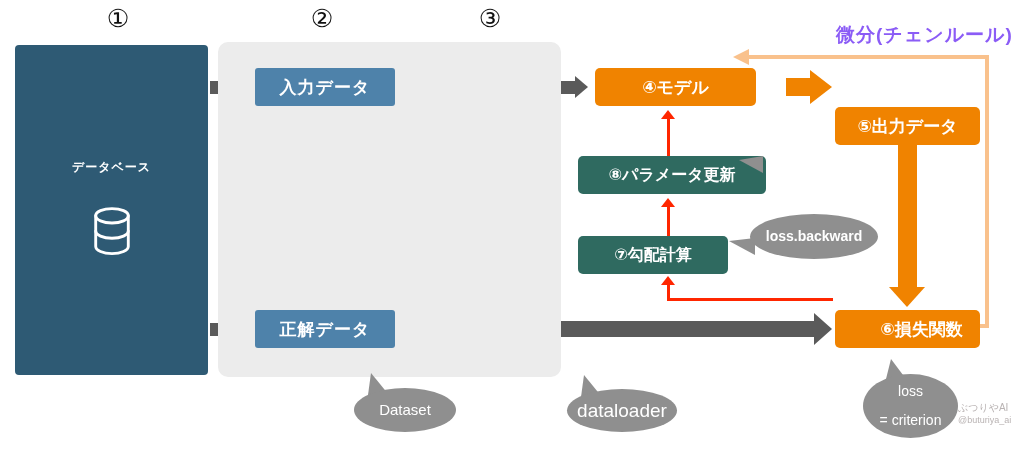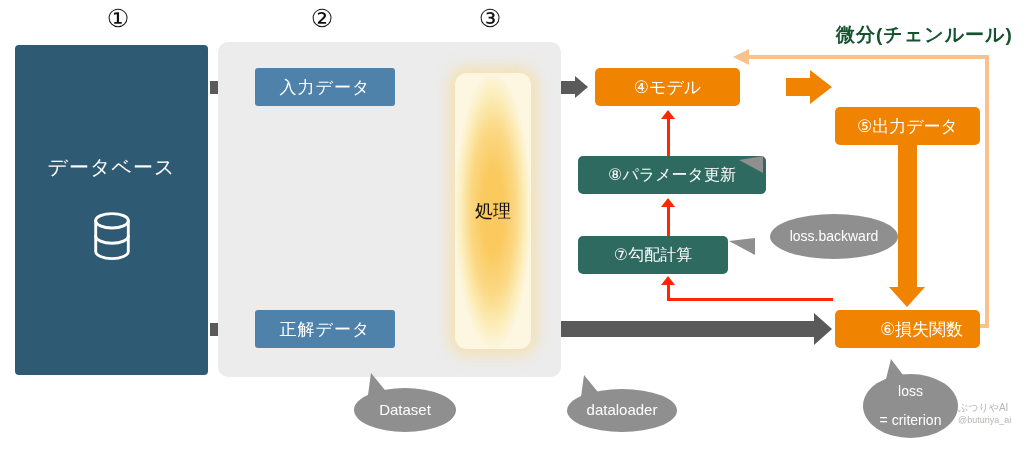--- a/index.html
+++ b/index.html
@@ -3,59 +3,59 @@
 <meta charset="utf-8">
 <style>
   * { margin:0; padding:0; box-sizing:border-box; }
   html,body { background:#ffffff; }
   body { font-family:"Liberation Sans","DejaVu Sans",sans-serif; }
   .stage { position:relative; width:1024px; height:449px; background:#ffffff; overflow:hidden; }
 
   .stepnum { position:absolute; top:4px; width:44px; text-align:center; font-size:25px; color:#111111; }
 
   .box { position:absolute; display:flex; align-items:center; justify-content:center;
-         color:#ffffff; font-weight:normal; text-align:center; }
+         color:#ffffff; font-weight:bold; text-align:center; }
 
   .db { left:15px; top:45px; width:193px; height:330px; background:#2e5a74; border-radius:4px;
-        flex-direction:column; gap:28px; font-size:20px; letter-spacing:1px; }
+        flex-direction:column; gap:28px; font-size:12px; letter-spacing:1px; }
 
   .panel { position:absolute; left:218px; top:42px; width:343px; height:335px;
            background:#ececec; border-radius:10px; }
 
   .databox { width:140px; height:38px; background:#4e82aa; border-radius:3px; font-size:17px; letter-spacing:1px; }
   .input  { left:255px; top:68px; }
   .target { left:255px; top:310px; }
 
   .process { left:455px; top:73px; width:76px; height:276px; border-radius:12px;
     background: radial-gradient(closest-side, #fbca5e 30%, #fbd885 60%, #fceebc 85%, #fdf6e0 100%);
     box-shadow:0 0 14px 6px rgba(251,216,133,.55);
     color:#111111; font-size:18px; }
 
   .orange { background:#f08300; border-radius:5px; font-size:17px; }
-  .model  { left:595px; top:68px;  width:145px; height:38px; }
+  .model  { left:595px; top:68px;  width:161px; height:38px; }
   .output { left:835px; top:68px;  width:145px; height:38px;margin-top:39px; }
   .lossbx { left:835px; top:310px; width:145px; height:38px;padding-left:28px; }
 
   .teal { background:#2f6a60; border-radius:5px; font-size:16px; }
   .update { left:578px; top:156px; width:188px; height:38px;justify-content:center; }
   .grad   { left:578px; top:236px; width:150px; height:38px; }
 
   .shaft { position:absolute; }
   .tri   { position:absolute; width:0; height:0; border-style:solid; border-color:transparent; }
 
   .gray   { background:#5a5a5a; }
   .redln  { background:#ff2600; }
   .peachln{ background:#f9c18c; }
   .orgln  { background:#f08300; }
 
   .bubble { position:absolute; background:#8f8f8f; border-radius:50%; color:#ffffff;
             display:flex; flex-direction:column; align-items:center; justify-content:center;
             font-size:14px; line-height:1.25; }
 
-  .chain { position:absolute; left:836px; top:22px; color:#14532d; font-size:19px; font-weight:bold; letter-spacing:1px; }
+  .chain { position:absolute; left:836px; top:22px; color:#8b5cf6; font-size:19px; font-weight:bold; letter-spacing:1px; }
 
   .wm { position:absolute; left:958px; top:402px; color:#b9b3b3; font-size:10px; line-height:1.25; }
   .wm .handle { font-size:9px; display:block; }
 </style>
 </head>
 <body>
 
 <div class="stage">
 
   <div class="stepnum" style="left:96px">①</div>
@@ -132,54 +132,51 @@
     </svg>
   </div>
 
   <div class="box databox input">
     <span>入力データ</span>
   </div>
   <div class="box databox target">
     <span>正解データ</span>
   </div>
 
-  <div class="box process">
-    <span>処理</span>
-  </div>
 
   <div class="box orange model">
     <span>④モデル</span>
   </div>
   <div class="box orange output">
     <span>⑤出力データ</span>
   </div>
   <div class="box orange lossbx">
     <span>⑥損失関数</span>
   </div>
   <div class="box teal update">
     <span>⑧パラメータ更新</span>
   </div>
   <div class="box teal grad">
     <span>⑦勾配計算</span>
   </div>
 
   <div class="tri" style="left:736px; top:156px; border-top-width:4px; border-bottom-width:13px; border-right:24px solid #8f8f8f;"></div>
 
   <div class="tri" style="left:726px; top:238px; border-top-width:3px; border-bottom-width:14px; border-right:26px solid #8f8f8f;"></div>
-  <div class="bubble" style="left:770px; top:214px; width:128px; height:45px;">
+  <div class="bubble" style="left:750px; top:214px; width:128px; height:45px;font-weight:bold;">
     <span>loss.backward</span>
   </div>
 
   <div class="tri" style="left:368px; top:370px; border-right:18px solid transparent; border-bottom:22px solid #8f8f8f;"></div>
   <div class="bubble" style="left:354px; top:388px; width:102px; height:44px; font-size:15px;">
     <span>Dataset</span>
   </div>
 
   <div class="tri" style="left:581px; top:372px; border-right:18px solid transparent; border-bottom:22px solid #8f8f8f;"></div>
-  <div class="bubble" style="left:567px; top:389px; width:110px; height:43px; font-size:15px;">
+  <div class="bubble" style="left:567px; top:389px; width:110px; height:43px; font-size:19px;">
     <span>dataloader</span>
   </div>
 
   <div class="tri" style="left:886px; top:356px; border-left-width:5px; border-right-width:15px; border-bottom:20px solid #8f8f8f;"></div>
   <div class="bubble" style="left:863px; top:374px; width:95px; height:64px;gap:12px;">
     <span>loss</span>
     <span>= criterion</span>
   </div>
 
   <div class="wm">

